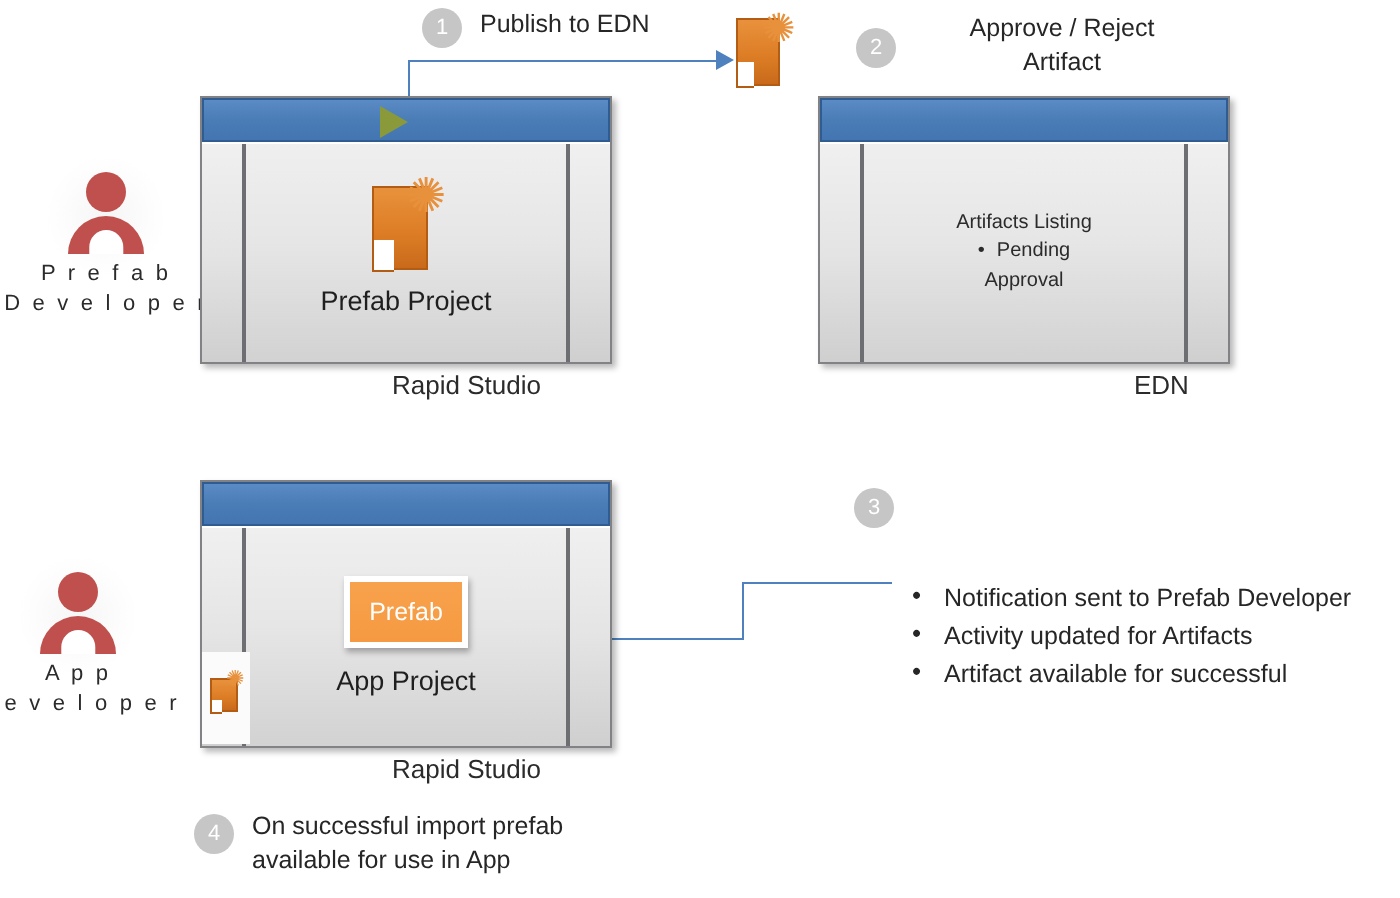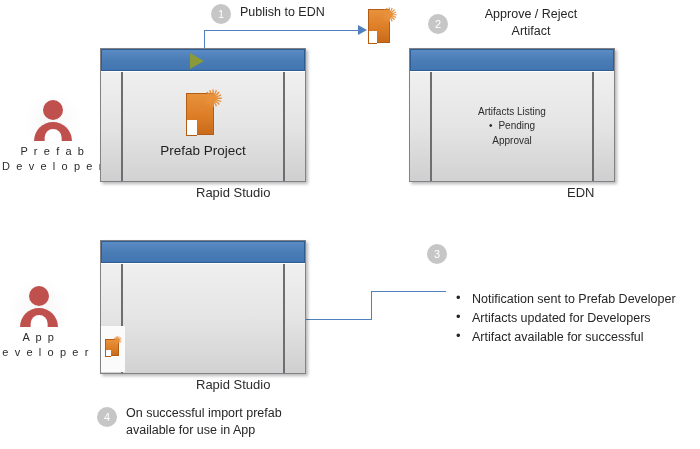--- a/index.html
+++ b/index.html
@@ -244,21 +244,21 @@
   <div class="artifact" style="left:368px; top:9px; width:28px; height:36px;">
     <div class="doc" style="width:22px; height:34px;"></div>
     <div class="notch" style="left:0px; top:22px; width:8px; height:12px;"></div>
     <div class="star" style="left:13px; top:-4px; font-size:20px;">✺</div>
   </div>
 
   <div class="step-badge" style="left:428px; top:14px;">2</div>
   <div class="step-text center" style="left:456px; top:6px; width:150px;">Approve / Reject
 Artifact</div>
 
-  <div class="person" style="left:14px; top:92px; width:78px; height:80px;">
+  <div class="person" style="left:14px; top:78px; width:78px; height:80px;">
     <div class="glow" style="left:9px; top:0px; width:60px; height:60px;"></div>
     <div class="head" style="left:29px; top:8px; width:20px; height:20px; background:#c0504d;"></div>
     <div class="body" style="left:20px; top:30px; width:38px; height:19px; background:#c0504d;"></div>
     <div class="caption" style="top:52px;">P r e f a b</div>
     <div class="caption" style="top:67px;">D e v e l o p e r</div>
   </div>
 
   <div class="window" style="left:100px; top:48px; width:206px; height:134px;">
     <div class="win-titlebar">
       <div class="play-tri" style="left:88px; top:3px;"></div>
@@ -297,21 +297,21 @@
       </div>
     </div>
   </div>
   <div class="win-label" style="left:567px; top:185px;">EDN</div>
 
 
   <div class="step-badge" style="left:427px; top:244px;">3</div>
 
   <ul class="bullets" style="left:456px; top:290px; width:220px;">
     <li>Notification sent to Prefab Developer</li>
-    <li>Artifacts updated for Developers</li>
+    <li>Activity updated for Artifacts</li>
     <li>Artifact available for successful</li>
   </ul>
 
   <div class="line-h" style="left:371px; top:291px; width:75px;"></div>
   <div class="line-v" style="left:371px; top:291px; height:29px;"></div>
   <div class="line-h" style="left:297px; top:319px; width:75px;"></div>
   <div class="arrow-left" style="left:288px; top:315px;"></div>
 
   <div class="person" style="left:0; top:278px; width:78px; height:80px;">
     <div class="glow" style="left:9px; top:0px; width:60px; height:60px;"></div>
@@ -328,20 +328,26 @@
       <div class="win-col-right"></div>
 
       <div class="import-tab" style="left:0px; top:62px; width:24px; height:46px;">
         <div class="artifact" style="left:4px; top:13px; width:18px; height:20px;">
           <div class="doc" style="width:14px; height:17px;"></div>
           <div class="notch" style="left:0px; top:11px; width:5px; height:6px;"></div>
           <div class="star" style="left:8px; top:-4px; font-size:11px;">✺</div>
         </div>
       </div>
 
+      <div class="win-center">
+        <div class="prefab-badge" style="position:relative; width:62px; height:36px;">
+          <span>Prefab</span>
+        </div>
+        <div class="proj-title" style="margin-top:9px;">App  Project</div>
+      </div>
     </div>
   </div>
   <div class="win-label" style="left:196px; top:377px;">Rapid Studio</div>
 
   <div class="step-badge" style="left:97px; top:407px;">4</div>
   <div class="step-text" style="left:126px; top:405px;">On successful import prefab
 available for use in App</div>
 
 </div>
 

